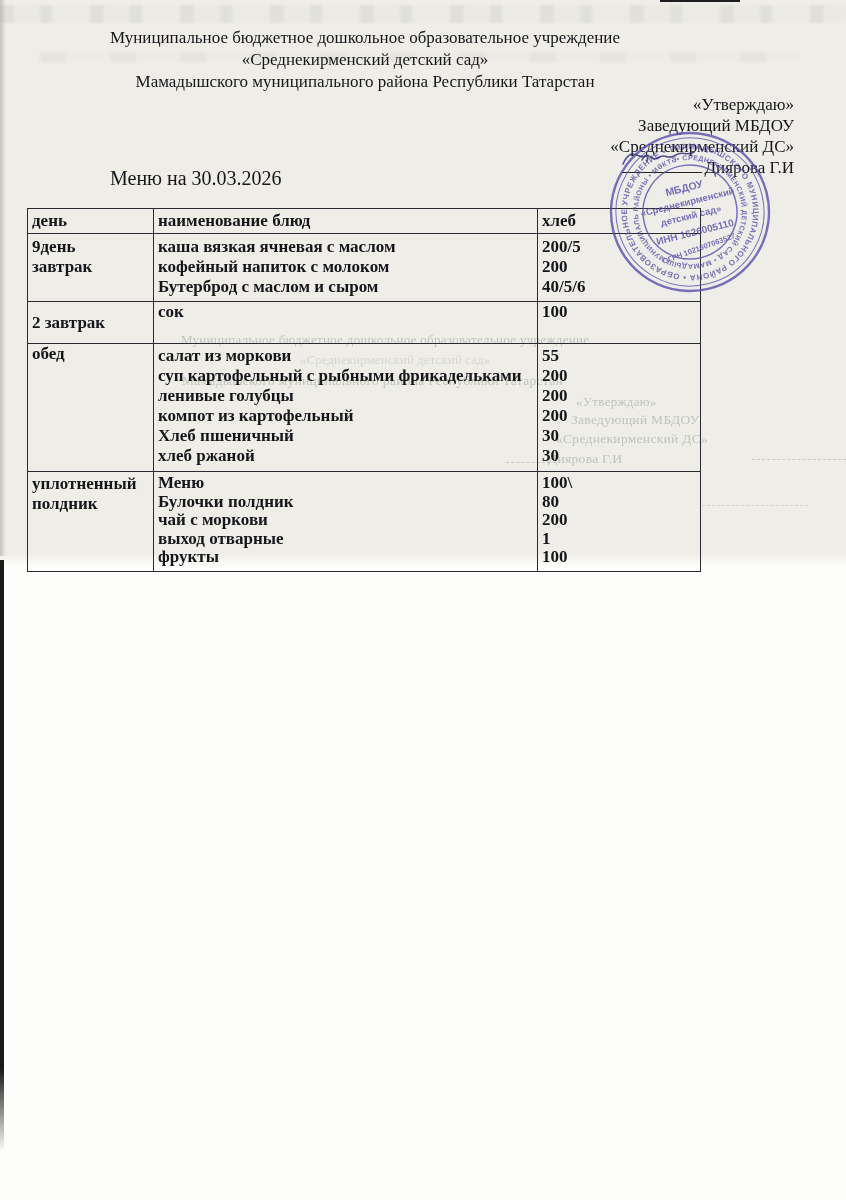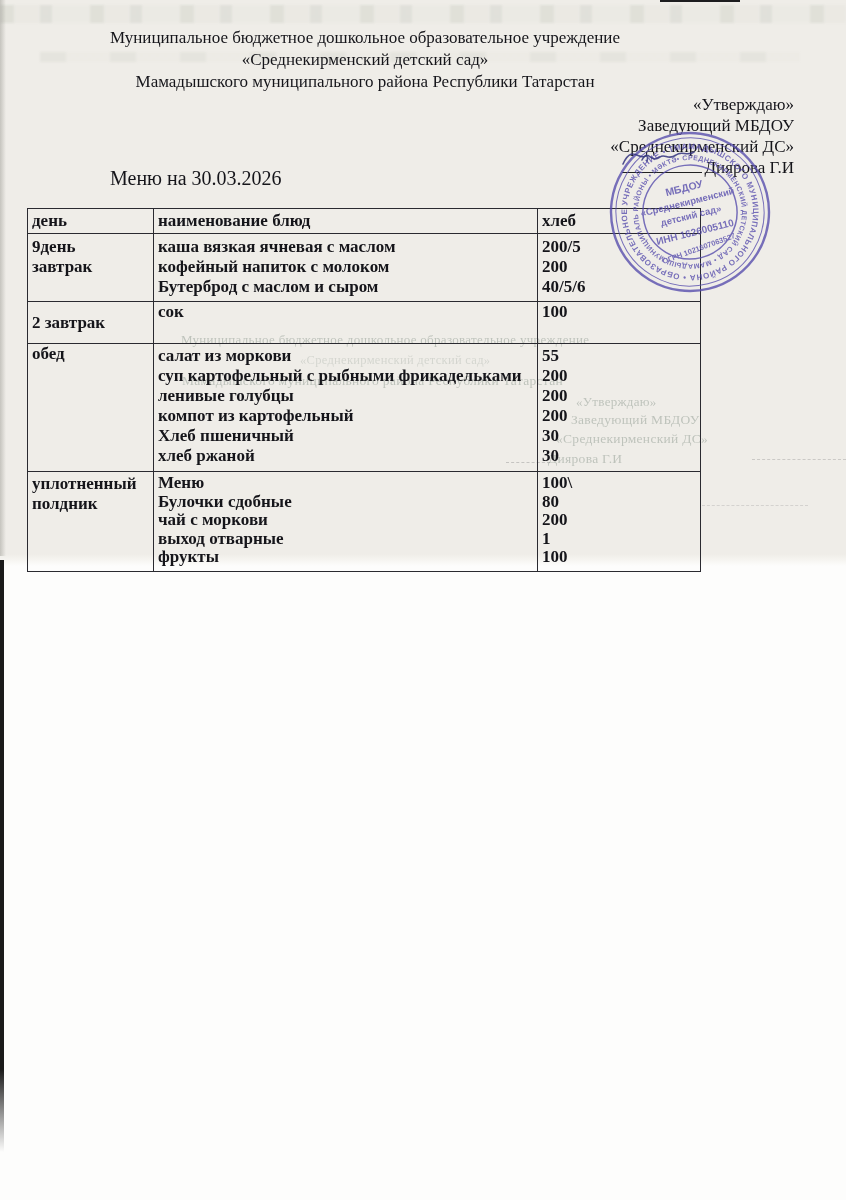--- a/index.html
+++ b/index.html
@@ -198,21 +198,21 @@
         <div class="out">30</div>
         <div class="out">30</div>
       </td>
     </tr>
 
     <tr class="r4">
       <td class="day-cell">уплотненный
 полдник</td>
       <td class="dishes-cell">
         <div class="dish">Меню</div>
-        <div class="dish"> Булочки сдобные</div>
+        <div class="dish"> Булочки полдник</div>
         <div class="dish">чай с моркови</div>
         <div class="dish">выход отварные</div>
         <div class="dish">фрукты</div>
       </td>
       <td class="out-cell">
         <div class="out">100\</div>
         <div class="out">80</div>
         <div class="out">200</div>
         <div class="out">1</div>
         <div class="out">100</div>

